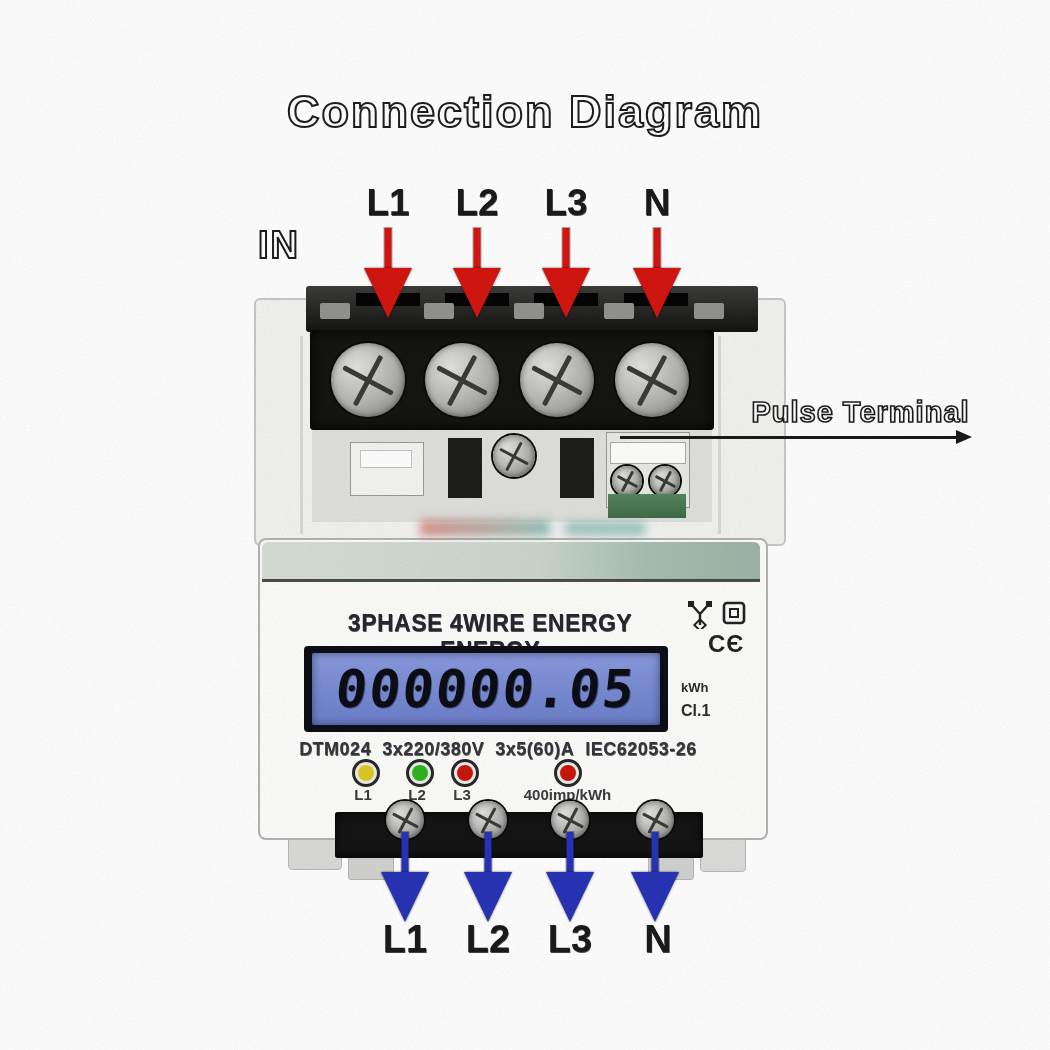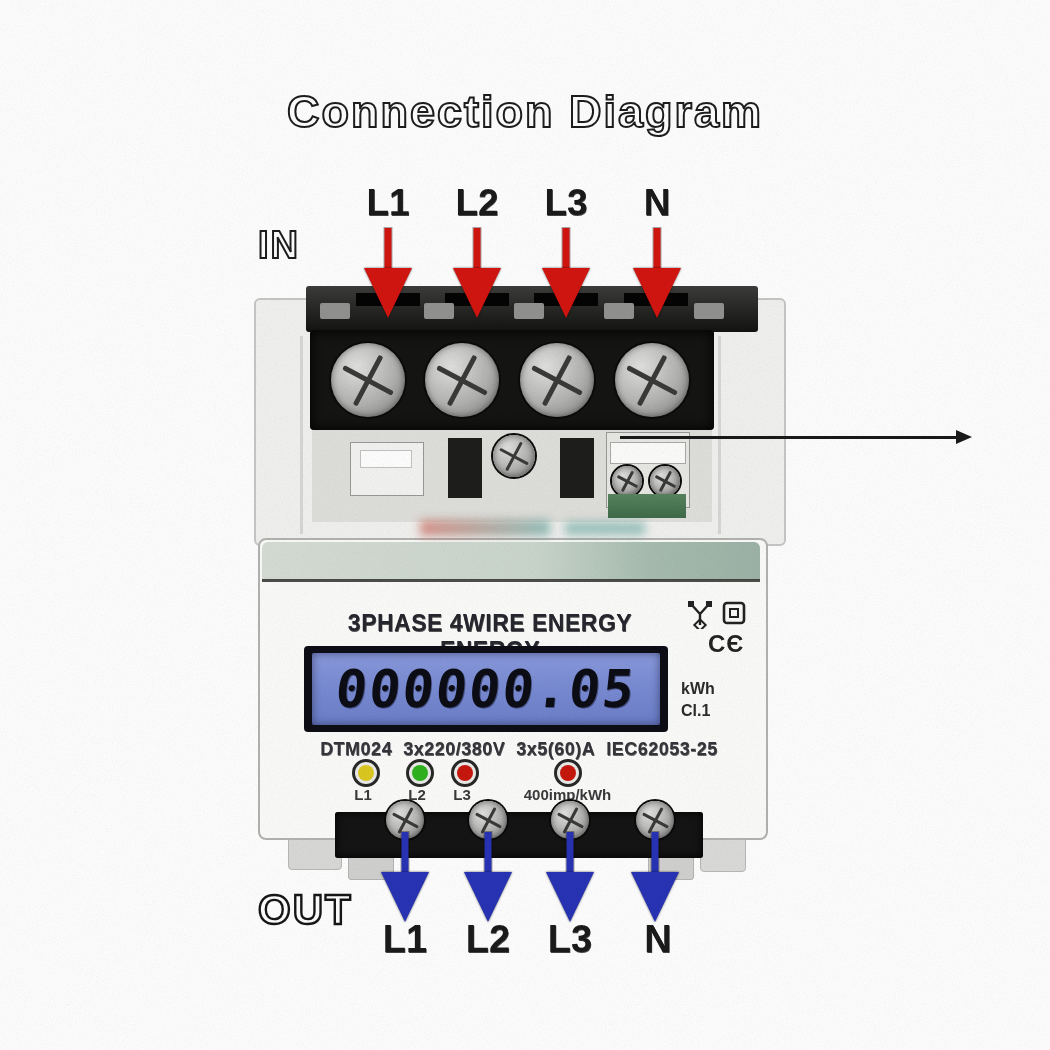--- a/index.html
+++ b/index.html
@@ -97,20 +97,21 @@
   <div class="abs" style="left:608px;top:494px;width:78px;height:24px;background:linear-gradient(#57855e,#3f6b49);z-index:4;"></div>
 
   <div class="abs" style="left:420px;top:520px;width:130px;height:16px;z-index:3;filter:blur(5px);
        background:linear-gradient(90deg,rgba(195,70,55,0.55),rgba(70,150,140,0.55));"></div>
   <div class="abs" style="left:565px;top:522px;width:80px;height:13px;z-index:3;filter:blur(5px);
        background:rgba(70,150,140,0.5);"></div>
 
   <div class="abs" style="left:620px;top:436px;width:342px;height:3px;background:#191919;z-index:6;"></div>
   <div class="abs" style="left:956px;top:430px;width:0;height:0;border-top:7px solid transparent;
        border-bottom:7px solid transparent;border-left:16px solid #191919;z-index:6;"></div>
+  <div class="abs outline-text center" style="left:748px;top:396px;width:225px;font-size:29px;letter-spacing:1px;-webkit-text-stroke:1.6px #1c1c1c;z-index:6;">Pulse Terminal</div>
 
   <div class="abs" style="left:288px;top:806px;width:52px;height:62px;background:#dadad8;border:1px solid #b9b9b7;border-radius:4px;z-index:1;"></div>
   <div class="abs" style="left:700px;top:788px;width:44px;height:82px;background:#dcdcda;border:1px solid #b9b9b7;border-radius:4px;z-index:1;"></div>
   <div class="abs" style="left:348px;top:852px;width:44px;height:26px;background:#d2d2d0;border:1px solid #b5b5b3;border-radius:3px;z-index:1;"></div>
   <div class="abs" style="left:648px;top:852px;width:44px;height:26px;background:#d2d2d0;border:1px solid #b5b5b3;border-radius:3px;z-index:1;"></div>
 
   <div class="abs" style="left:258px;top:538px;width:506px;height:298px;background:#fcfcfb;
        border:2px solid #b3b3b1;border-radius:8px;z-index:2;"></div>
   <div class="abs" style="left:262px;top:542px;width:498px;height:38px;z-index:3;border-radius:6px 6px 0 0;
        background:linear-gradient(90deg,#d7ded6 0%,#cbd7cd 55%,#a8bdb0 78%,#9eb4a8 100%);"></div>
@@ -135,29 +136,29 @@
        letter-spacing:1px;z-index:4;">CЄ</div>
 
   <div class="abs" style="left:304px;top:646px;width:364px;height:86px;background:#0d0d15;
        border-radius:4px;z-index:4;"></div>
   <div class="abs" style="left:312px;top:653px;width:348px;height:72px;border-radius:2px;z-index:5;
        background:linear-gradient(#8a9ade,#7a8cd4 45%,#6c7fca);box-shadow:inset 0 0 8px rgba(10,10,40,0.5);
        display:flex;align-items:center;justify-content:center;">
     <span style="font-family:'DejaVu Sans Mono',monospace;font-weight:bold;font-size:52px;
          color:#0c0c14;transform:skewX(-6deg);letter-spacing:2px;text-shadow:1px 1px 0 rgba(0,0,20,0.4);">000000.05</span>
   </div>
-  <div class="abs" style="left:681px;top:680px;font-size:16px;font-weight:bold;color:#2c2c2c;z-index:4;">kWh</div>
+  <div class="abs" style="left:681px;top:680px;font-size:13px;font-weight:bold;color:#2c2c2c;z-index:4;">kWh</div>
   <div class="abs" style="left:681px;top:702px;font-size:16px;font-weight:bold;color:#2c2c2c;z-index:4;">Cl.1</div>
 
-  <div class="abs" style="left:309px;top:739px;width:420px;display:flex;justify-content:center;gap:11px;
+  <div class="abs" style="left:288px;top:739px;width:420px;display:flex;justify-content:center;gap:11px;
        font-size:18px;font-weight:bold;color:#35353b;letter-spacing:0.5px;z-index:4;text-shadow:0.5px 0.5px 0 #666;">
     <span>DTM024</span>
     <span>3x220/380V</span>
     <span>3x5(60)A</span>
-    <span>IEC62053-25</span>
+    <span>IEC62053-26</span>
   </div>
 
   <div class="led yellow abs" style="left:352px;top:759px;z-index:4;">
       <i></i>
     </div>
   <div class="led green abs" style="left:406px;top:759px;z-index:4;">
       <i></i>
     </div>
   <div class="led red abs" style="left:451px;top:759px;z-index:4;">
       <i></i>
@@ -180,21 +181,20 @@
   <div class="arr red" style="left:364px;top:228px;z-index:5;"></div>
   <div class="arr red" style="left:453px;top:228px;z-index:5;"></div>
   <div class="arr red" style="left:542px;top:228px;z-index:5;"></div>
   <div class="arr red" style="left:633px;top:228px;z-index:5;"></div>
 
   <div class="arr blue" style="left:381px;top:832px;z-index:5;"></div>
   <div class="arr blue" style="left:464px;top:832px;z-index:5;"></div>
   <div class="arr blue" style="left:546px;top:832px;z-index:5;"></div>
   <div class="arr blue" style="left:631px;top:832px;z-index:5;"></div>
 
-  <div class="abs outline-text" style="left:258px;top:886px;font-size:42px;-webkit-text-stroke:2.4px #161616;">OUT</div>
   <div class="abs solid-label center" style="left:370px;top:918px;width:70px;font-size:38px;">L1</div>
   <div class="abs solid-label center" style="left:453px;top:918px;width:70px;font-size:38px;">L2</div>
   <div class="abs solid-label center" style="left:535px;top:918px;width:70px;font-size:38px;">L3</div>
   <div class="abs solid-label center" style="left:623px;top:918px;width:70px;font-size:38px;">N</div>
 
   <svg class="noise" width="1050" height="1050">
     <filter id="grain">
         <feTurbulence type="fractalNoise" baseFrequency="0.9" numOctaves="2" stitchTiles="stitch"></feTurbulence>
       <feColorMatrix type="saturate" values="0"></feColorMatrix>
       </filter>

